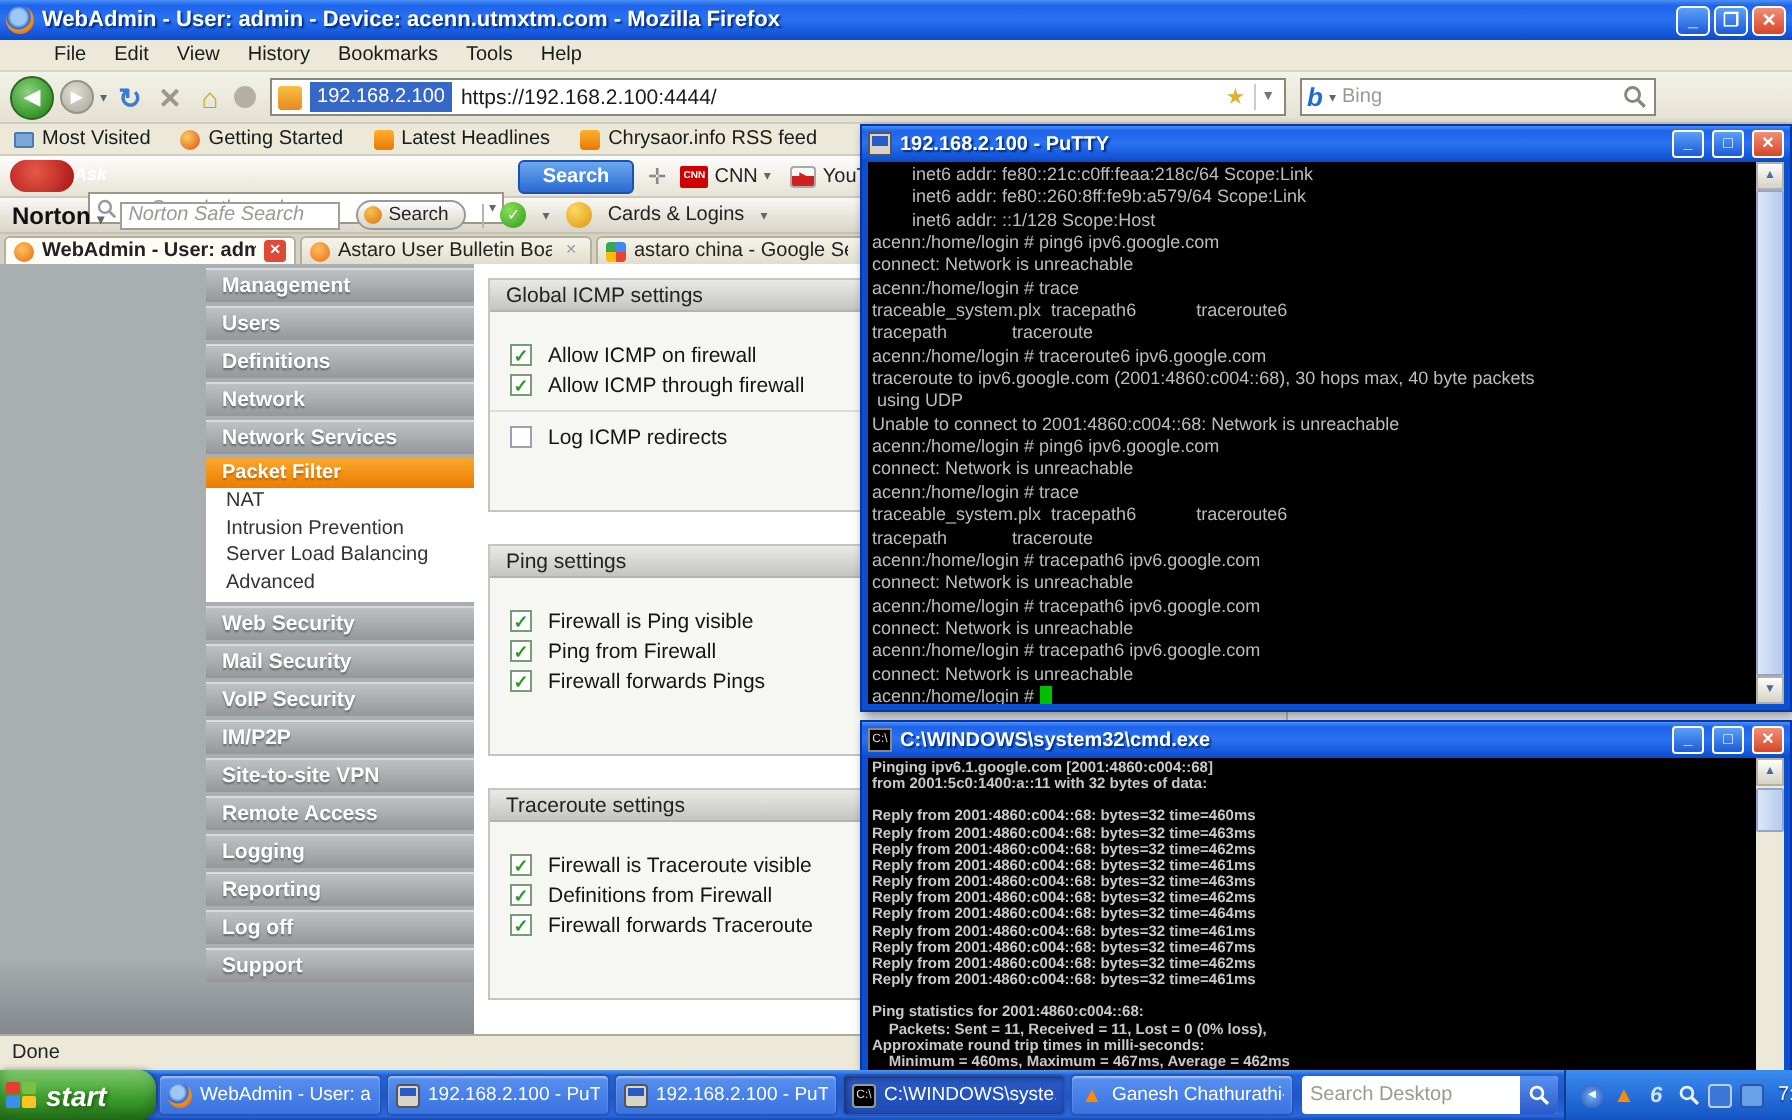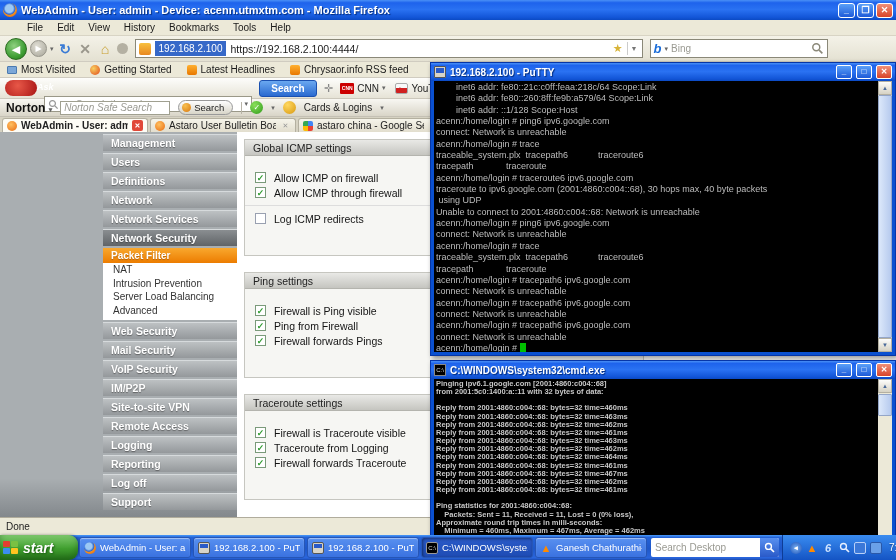--- a/index.html
+++ b/index.html
@@ -269,21 +269,20 @@
         </span>
       </div>
     <div class="page">
       <div class="page-gray"></div>
       <div class="sidebar" id="sidebar">
           <div class="side-item">Management</div>
           <div class="side-item">Users</div>
           <div class="side-item">Definitions</div>
           <div class="side-item">Network</div>
           <div class="side-item">Network Services</div>
-          <div class="side-item open">Network Security</div>
           <div class="side-subwrap">
             <div class="side-sub active">Packet Filter</div>
             <div class="side-sub">NAT</div>
             <div class="side-sub">Intrusion Prevention</div>
             <div class="side-sub">Server Load Balancing</div>
             <div class="side-sub">Advanced</div>
           </div>
           <div class="side-item">Web Security</div>
           <div class="side-item">Mail Security</div>
           <div class="side-item">VoIP Security</div>
@@ -339,21 +338,21 @@
           <div class="panel">
             <div class="panel-header">Traceroute settings</div>
             <div class="panel-body">
               <div class="group">
                 <div class="cb-row">
                   <span class="cb">✓</span>
                   <span class="cb-label">Firewall is Traceroute visible</span>
                 </div>
                 <div class="cb-row">
                   <span class="cb">✓</span>
-                  <span class="cb-label">Traceroute from Logging</span>
+                  <span class="cb-label">Definitions from Firewall</span>
                 </div>
                 <div class="cb-row">
                   <span class="cb">✓</span>
                   <span class="cb-label">Firewall forwards Traceroute</span>
                 </div>
               </div>
             </div>
           </div>
         </div>
     </div>

